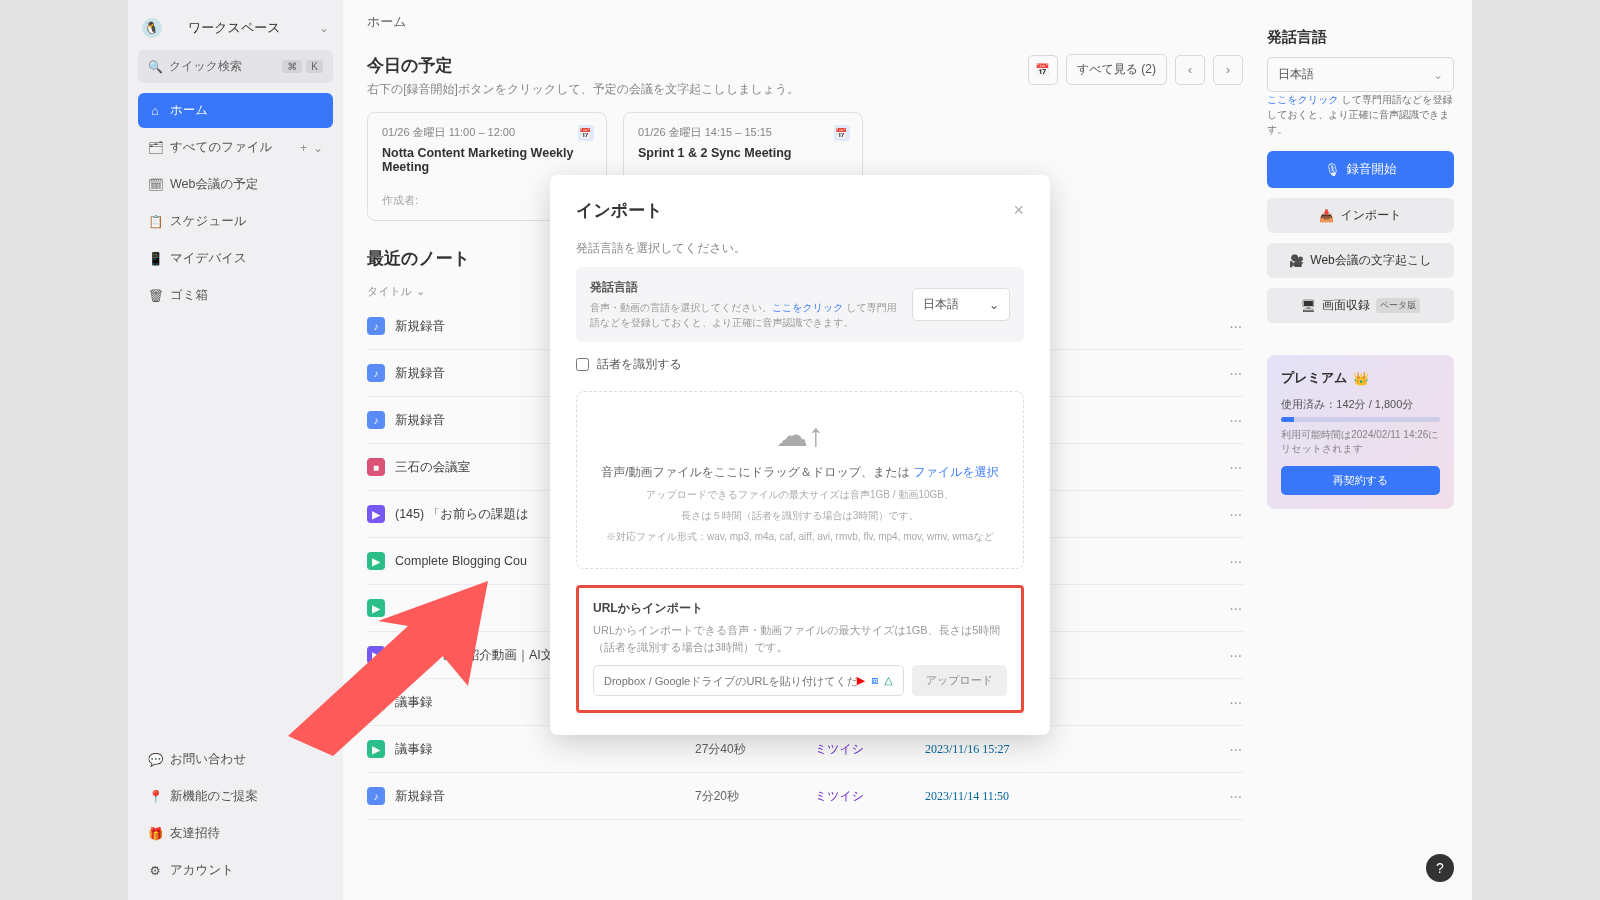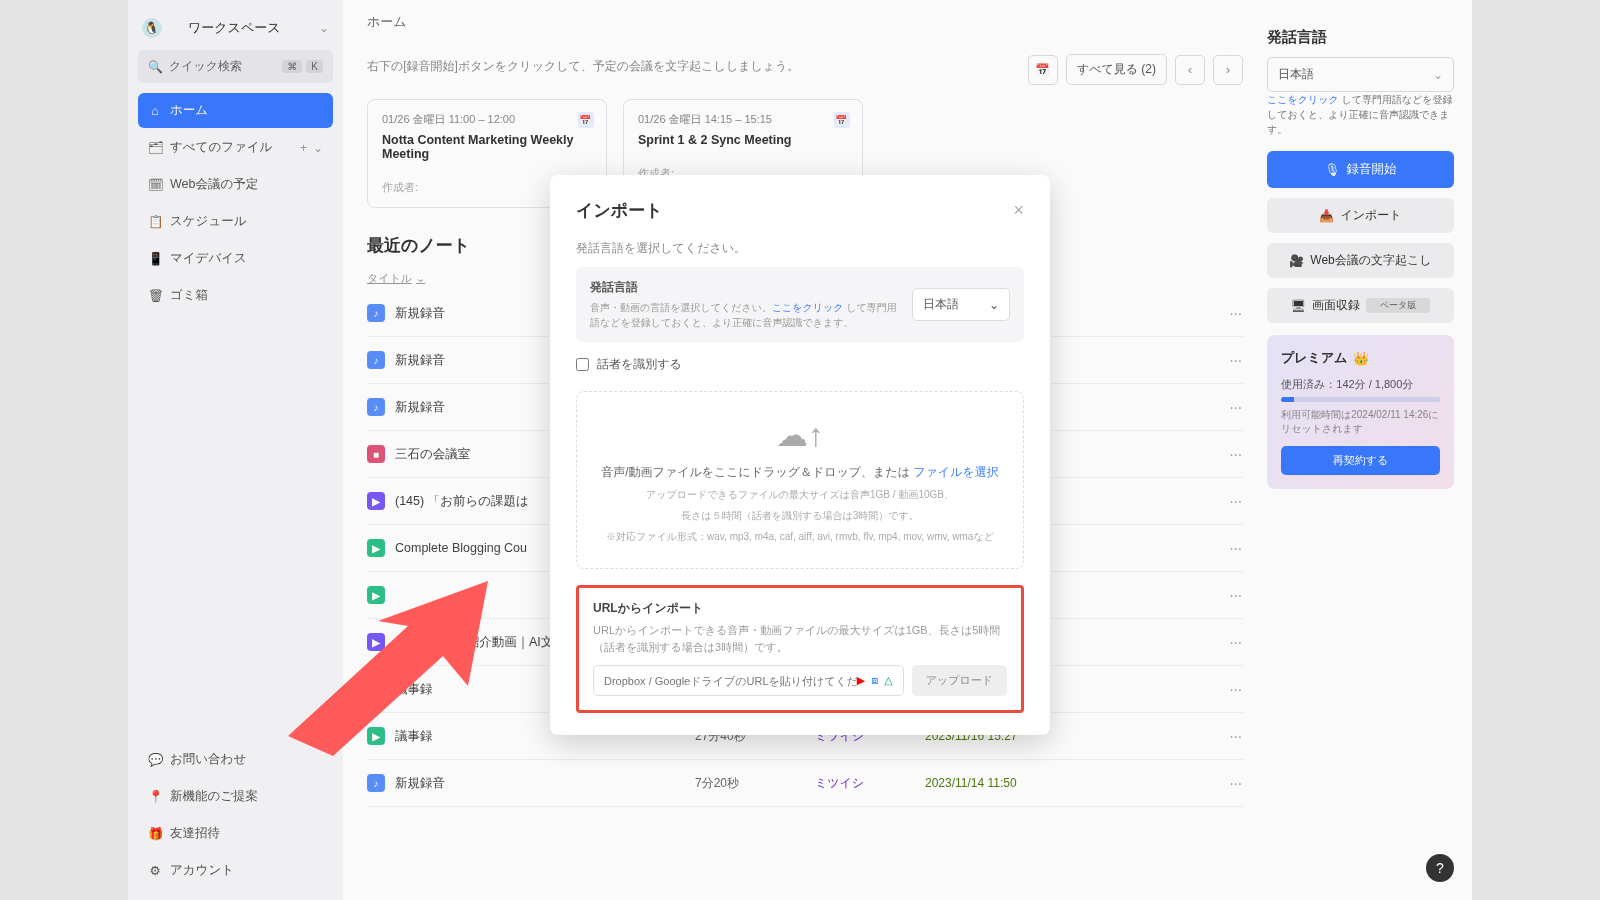--- a/index.html
+++ b/index.html
@@ -29,39 +29,39 @@
 .btn-outline { border:1px solid #ddd; background:#fff; border-radius:5px; padding:6px 10px; font-size:12px; color:#555; display:flex; align-items:center; gap:4px; cursor:pointer;}
 .icon-btn { border:1px solid #ddd; background:#fff; border-radius:5px; width:30px; height:30px; display:flex; align-items:center; justify-content:center; font-size:12px; color:#888; cursor:pointer;}
 .cards { display:flex; gap:16px; margin-top:14px;}
 .card { border:1px solid #e5e5e8; border-radius:8px; padding:12px 14px; width:240px; position:relative;}
 .card-time { font-size:11px; color:#888;}
 .card-title { font-size:12.5px; color:#333; font-weight:600; margin-top:6px;}
 .card-author { font-size:11px; color:#aaa; margin-top:19px;}
 .card-badge { position:absolute; top:12px; right:12px; width:16px; height:16px; border-radius:3px; background:#e6efff; color:#3a7afe; font-size:10px; display:flex;align-items:center;justify-content:center;}
 .section-title { font-size:17px; color:#333; font-weight:600; margin-top:26px;}
 .table-head { display:flex; align-items:center; font-size:11px; color:#999; margin-top:10px; padding:4px 0;}
-.col-title { display:flex; align-items:center; gap:4px;text-decoration:underline;}
+.col-title { display:flex; align-items:center; gap:4px;}
 .notes-list {}
 .note-row { display:flex; align-items:center; padding:14px 0; border-bottom:1px solid #f0f0f2; font-size:12.5px; color:#444;}
 .note-ico { width:18px; height:18px; border-radius:4px; margin-right:10px; display:flex; align-items:center; justify-content:center; color:#fff; font-size:10px; font-weight:bold;}
 .note-title { flex:0 0 300px; white-space:nowrap; overflow:hidden; text-overflow:ellipsis;}
 .note-dur { flex:0 0 120px; color:#666; font-size:12px;}
 .note-owner { flex:0 0 110px; color:#6d28d9; font-size:12px;}
-.note-date { flex:0 0 150px; color:#4d7c0f; font-size:12px;}
+.note-date { flex:0 0 150px; color:#0369a1; font-size:12px;font-family:Liberation Serif, serif;}
 .note-more { margin-left:auto; color:#999; cursor:pointer; letter-spacing:1px;}
 .right-pane { width:205px; padding:18px 18px 0 0;}
 .panel-title { font-size:15px; font-weight:700; color:#333; margin-bottom:10px; margin-top:10px;}
 .lang-select { border:1px solid #ddd; border-radius:5px; padding:8px 10px; font-size:12px; color:#555; display:flex; align-items:center; cursor:pointer;}
 .lang-select .chev { margin-left:auto; color:#aaa;}
 .small-help { font-size:10px; color:#777; line-height:1.5;}
 .small-help a { color:#3a7afe; }
 .btn-primary { background:#3a7afe; color:#fff; border:none; border-radius:6px; padding:10px 0; font-size:12.5px; width:100%; margin-top:14px; cursor:pointer; display:flex;align-items:center;justify-content:center;gap:6px;}
 .btn-secondary { background:#f0f0f2; color:#333; border:none; border-radius:6px; padding:9px 0; font-size:12px; width:100%; margin-top:10px; cursor:pointer; display:flex;align-items:center;justify-content:center;gap:6px;}
-.beta { background:#ddd; font-size:9px; padding:1px 14px; border-radius:3px; color:#666;}
-.premium-box { background:linear-gradient(135deg,#e9e7fb,#f6e3ef); border-radius:8px; padding:14px; margin-top:12px; font-size:11px; color:#555;}
+.beta { background:#ddd; font-size:9px; padding:1px 4px; border-radius:3px; color:#666;}
+.premium-box { background:linear-gradient(135deg,#e9e7fb,#f6e3ef); border-radius:8px; padding:14px; margin-top:32px; font-size:11px; color:#555;}
 .premium-title { font-size:13px; font-weight:700; color:#333; display:flex; align-items:center; gap:6px;}
 .usage-text { font-size:11px; margin-top:10px;}
 .usage-bar { height:5px; background:#d3d2ee; border-radius:3px; margin-top:5px; overflow:hidden;}
 .usage-fill { height:100%; width:8%; background:#3a7afe;}
 .reset-text { font-size:10px; color:#888; margin-top:6px; line-height:1.4;}
 .btn-renew { background:#3a7afe; color:#fff; border:none; border-radius:5px; padding:7px 0; font-size:11px; width:100%; margin-top:10px; cursor:pointer;}
 
 .modal-backdrop { position:absolute; inset:0; background:rgba(0,0,0,0.02); display:flex; align-items:flex-start; justify-content:center; padding-top:175px;}
 .modal { width:500px; background:#fff; border-radius:8px; box-shadow:0 8px 30px rgba(0,0,0,0.18); padding:24px 26px 22px;}
 .modal-head { display:flex; align-items:center;}
@@ -163,20 +163,21 @@
   </div>
 
   <div class="main">
     <div class="center">
       <div class="top-bar">
         <span class="crumb">ホーム</span>
       </div>
 
       <div class="schedule-head">
         <div>
+          <div class="schedule-title">今日の予定</div>
           <div class="schedule-sub">右下の[録音開始]ボタンをクリックして、予定の会議を文字起こししましょう。</div>
         </div>
         <div class="schedule-ctrls">
           <div class="icon-btn">📅</div>
           <div class="btn-outline">
               <span>すべて見る (2)</span>
             </div>
           <div class="icon-btn">‹</div>
           <div class="icon-btn">›</div>
         </div>

